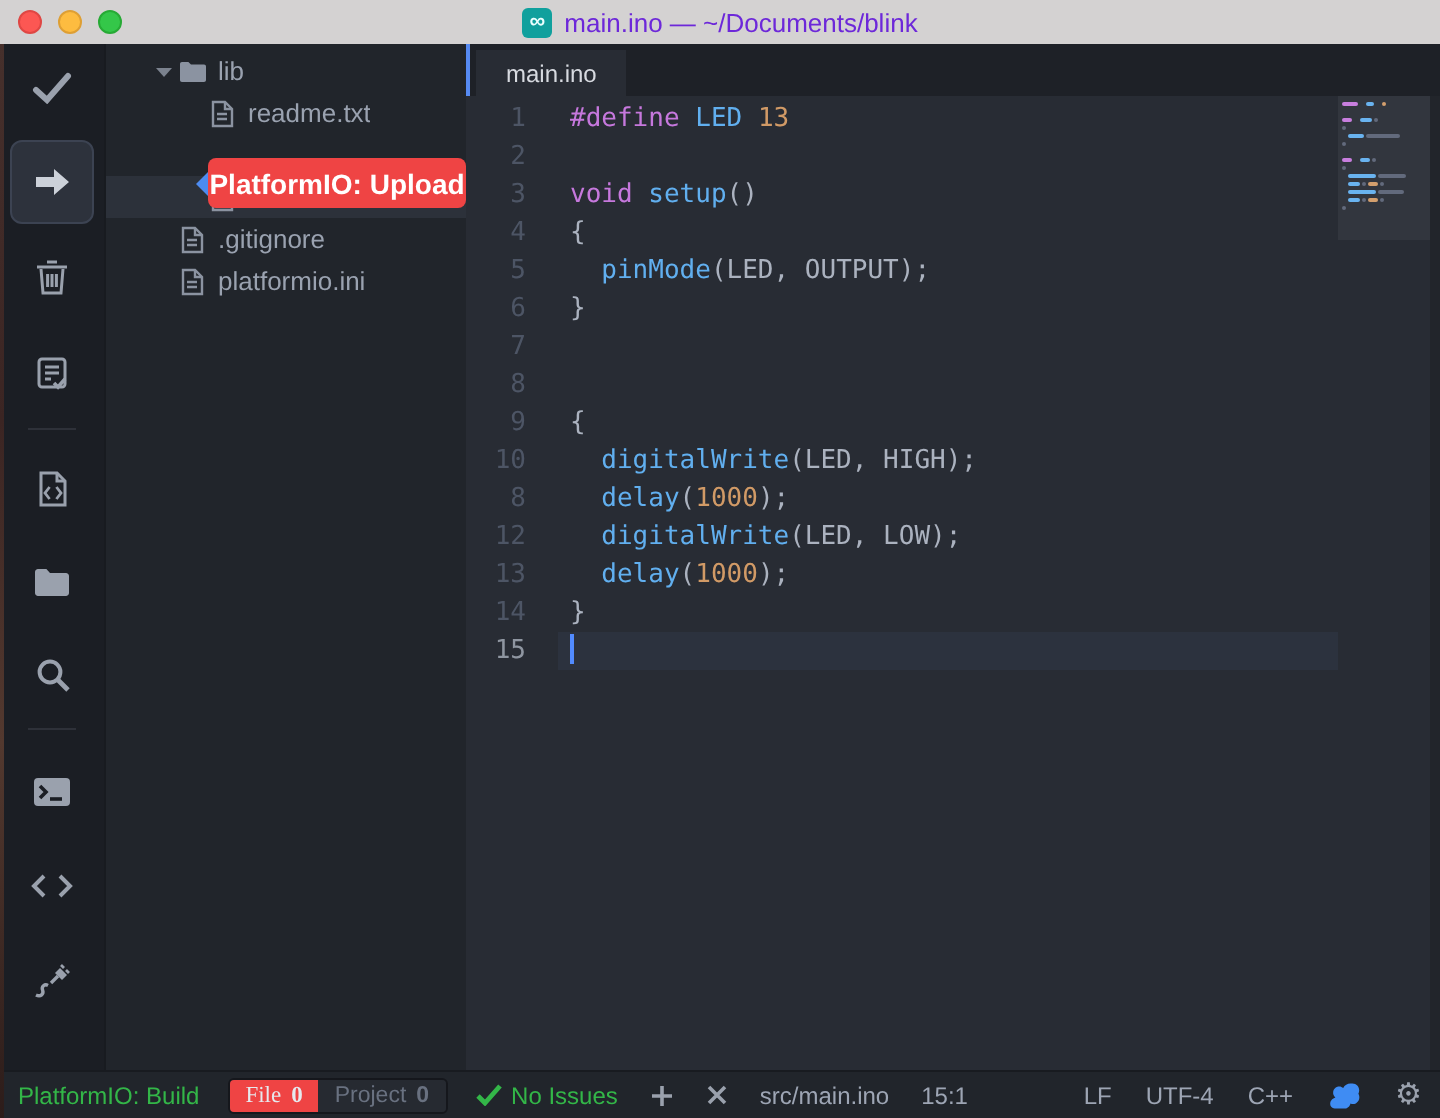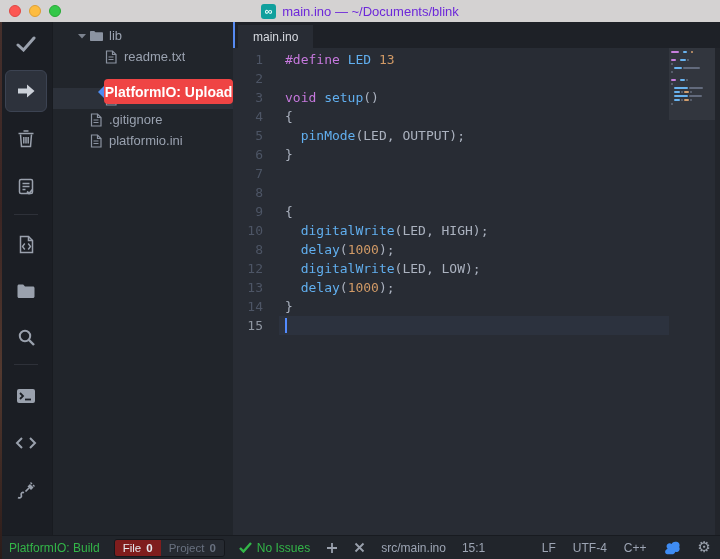--- a/index.html
+++ b/index.html
@@ -59,21 +59,21 @@
   .mm-viewport{position:absolute;left:0;right:0;top:0;height:72px;background:rgba(255,255,255,0.05);}
   .mm-line{height:2px;margin:0 0 2px 2px;display:flex;gap:1px;}
   .mm-seg{height:2px;border-radius:1px;}
   .scroll-strip{position:absolute;top:0;right:0;width:5px;bottom:0;background:#22252b;}
   
   .statusbar{position:absolute;left:0;right:0;bottom:0;height:23px;background:#21252b;border-top:1px solid #181b20;
              display:flex;align-items:center;padding:0 9px;font-size:12px;color:#9da5b4;}
   .sb-green{color:#33b648;font-size:12px;}
   .seg{display:flex;margin-left:14px;border:1px solid #15171c;border-radius:3px;overflow:hidden;font-size:11.5px;}
   .seg-btn{padding:2px 8px;display:flex;gap:5px;align-items:center;}
-  .seg-btn.on{background:#7f1d1d;color:#e6e9ee;}
+  .seg-btn.on{background:#ef4444;color:#e6e9ee;font-family:Liberation Serif, serif;}
   .seg-btn.off{background:#262a31;color:#697180;}
   .sb-issues{display:flex;align-items:center;gap:5px;margin-left:14px;}
   .sb-iconbtn{margin-left:16px;color:#9aa1ad;display:flex;align-items:center;}
   .sb-path{margin-left:16px;color:#9da5b4;}
   .sb-pos{margin-left:16px;}
   .sb-right{margin-left:auto;display:flex;align-items:center;gap:17px;}
   .gear{font-family:"DejaVu Sans",sans-serif;font-size:15px;color:#9aa1ad;line-height:1;}
 </style>
 </head>
 <body>

